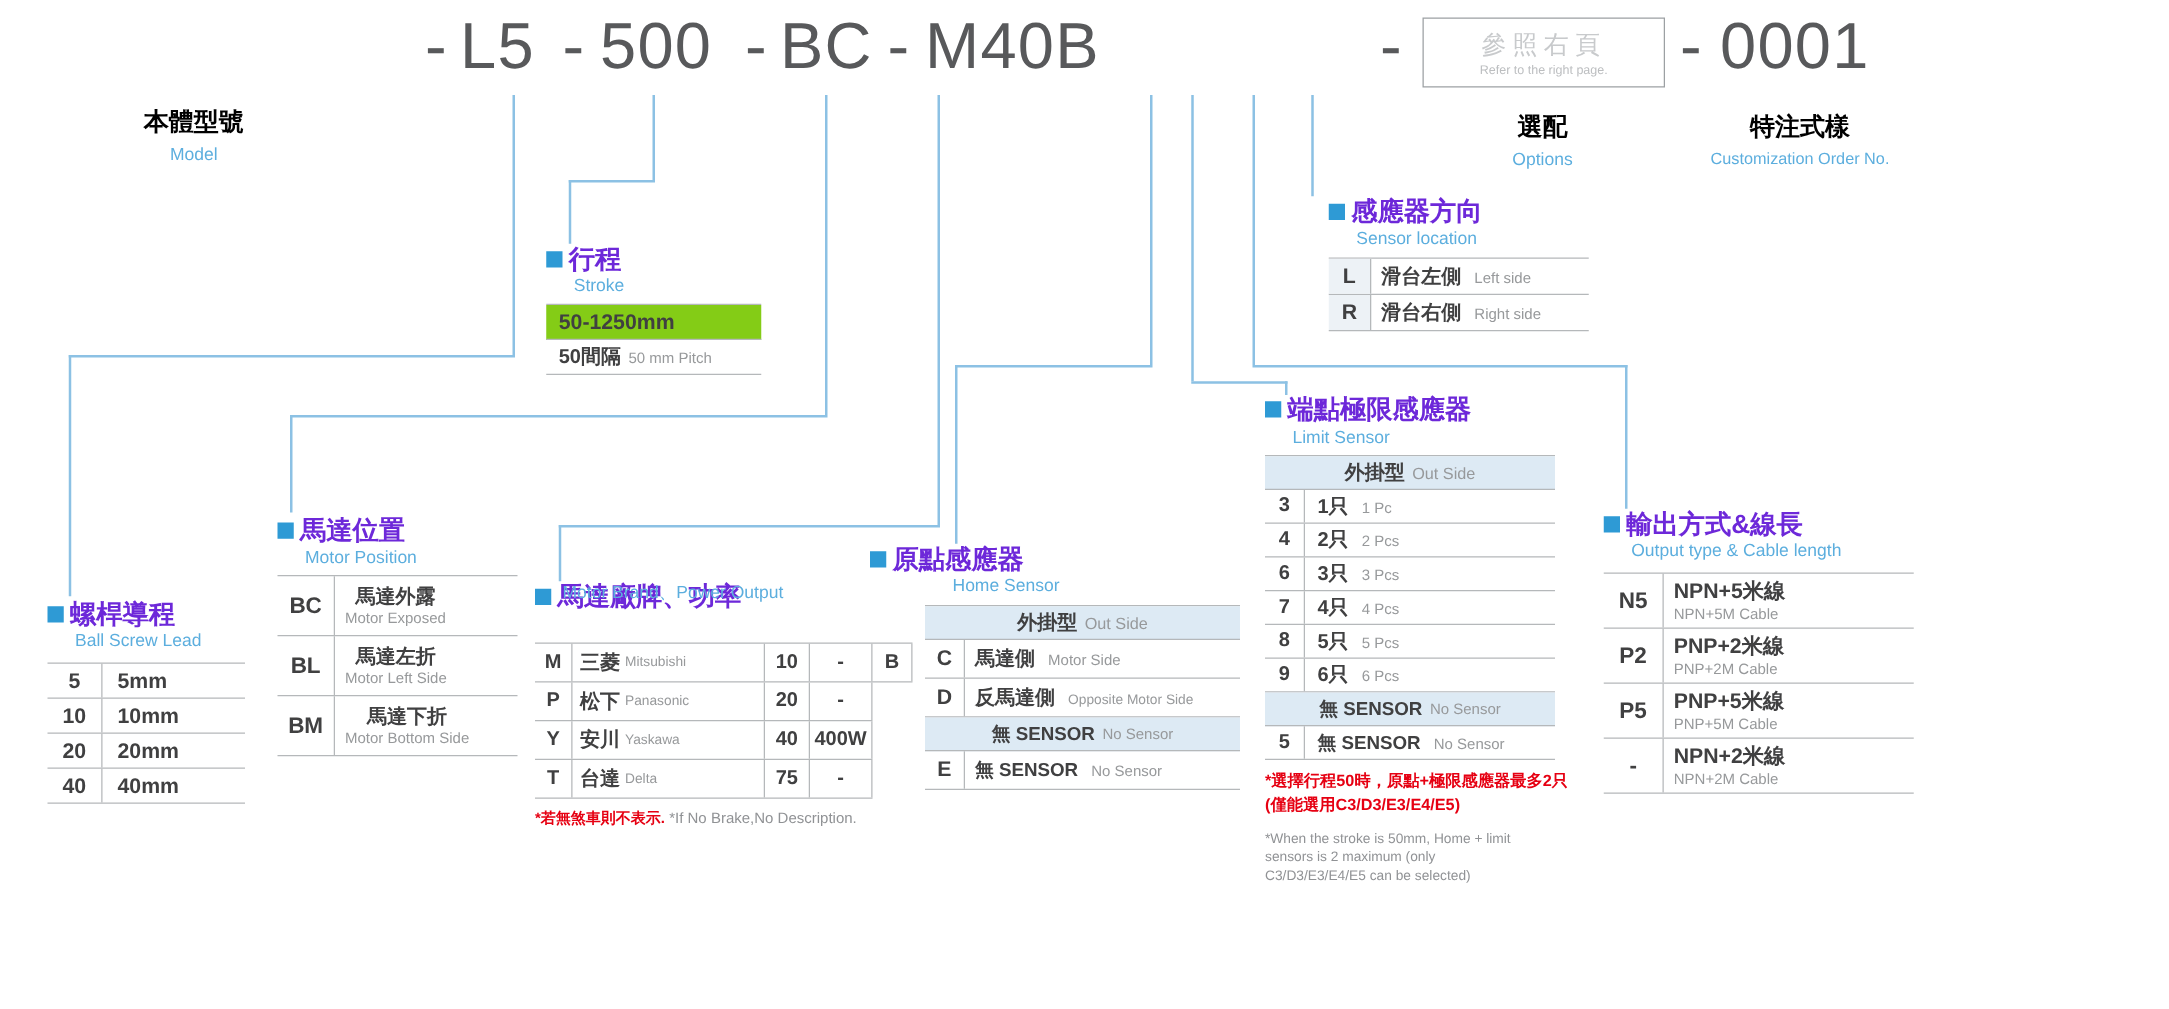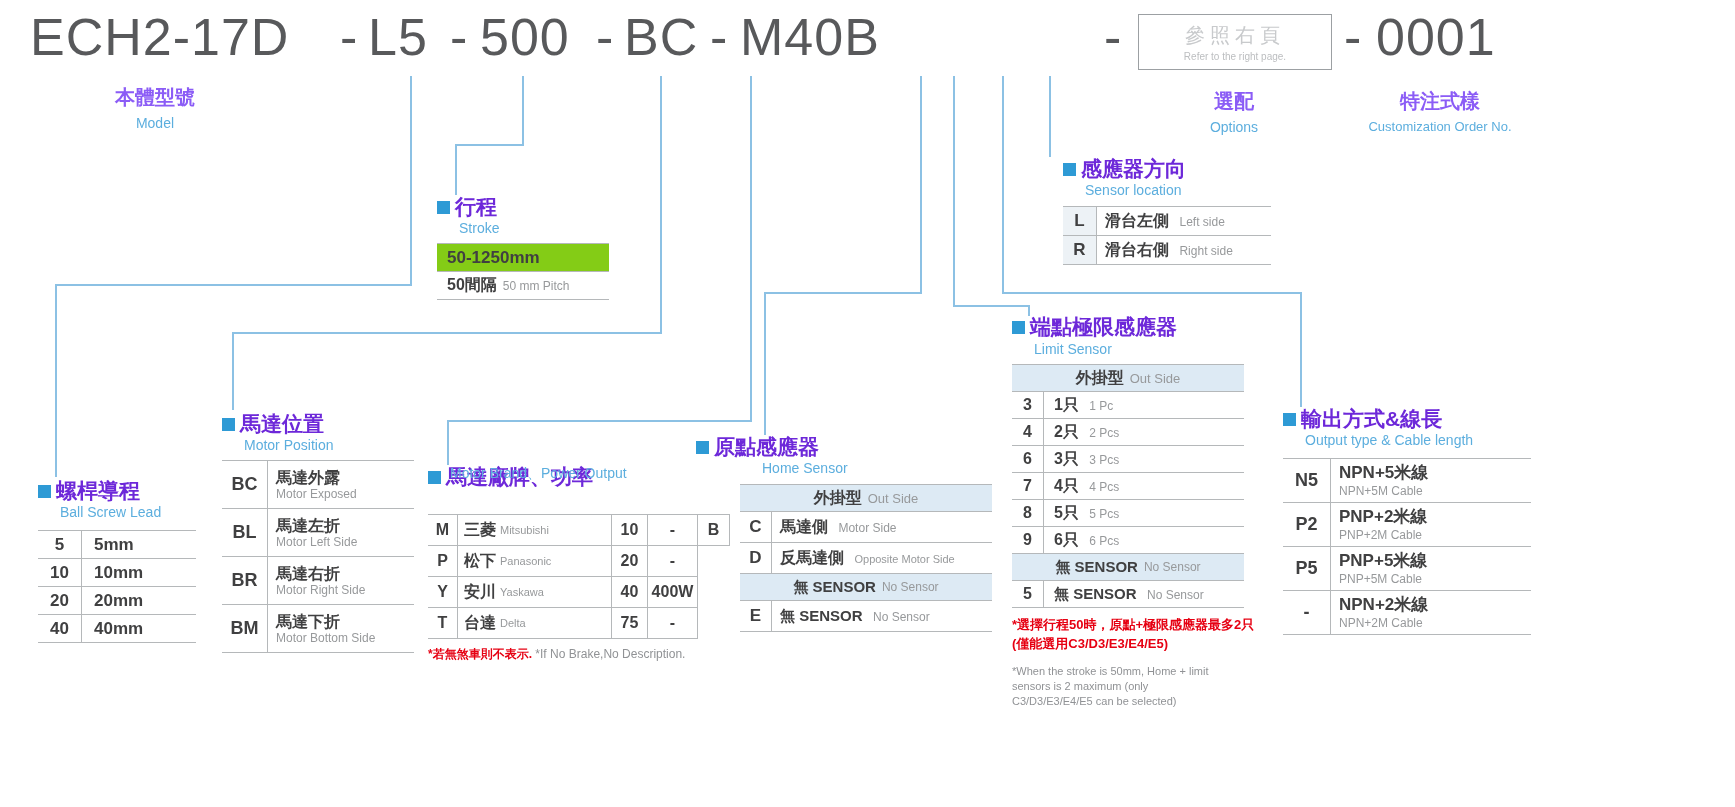--- a/index.html
+++ b/index.html
@@ -9,37 +9,37 @@
   
   .seg{position:absolute;top:8px;font-size:52px;color:#58595b;letter-spacing:1px;
        white-space:nowrap;line-height:1.15;}
   .opt-box{position:absolute;left:1138px;top:14px;width:192px;height:54px;border:1px solid #9ca0a3;
            display:flex;flex-direction:column;align-items:center;justify-content:center;}
   .opt-zh{color:#c8cacc;font-size:20px;letter-spacing:5px;white-space:nowrap;}
   .opt-en{color:#bcbec0;font-size:10px;margin-top:2px;white-space:nowrap;}
 
   
   .toplbl{position:absolute;display:flex;flex-direction:column;align-items:center;}
-  .lbl-zh{color:#8b5cf6;font-weight:bold;font-size:20px;white-space:nowrap;}
+  .lbl-zh{color:#000000;font-weight:bold;font-size:20px;white-space:nowrap;}
   .lbl-en{color:#5caede;font-size:14px;margin-top:4px;white-space:nowrap;}
 
   
   .line{position:absolute;background:#8cc1e4;}
 
   
   .sec-title{position:absolute;color:#6d28d9;font-weight:bold;font-size:21px;white-space:nowrap;}
   .sq{display:inline-block;width:13px;height:13px;background:#2e9ad5;margin-right:5px;}
   .sec-sub{position:absolute;color:#5caede;font-size:14px;white-space:nowrap;}
 
   
   .tbl{position:absolute;border-top:1px solid #b5b8ba;}
   .row{display:flex;align-items:center;border-bottom:1px solid #b5b8ba;box-sizing:border-box;}
   .cell-code{flex:0 0 auto;align-self:stretch;display:flex;align-items:center;justify-content:center;
              font-weight:bold;color:#404041;border-right:1px solid #b5b8ba;box-sizing:border-box;}
-  .zh{font-weight:bold;color:#404041;}
+  .zh{font-weight:bold;color:#404041;text-align:center;}
   .en{color:#97999b;font-weight:normal;}
   .inline .en{margin-left:6px;}
   .cell-2l{padding-left:8px;display:flex;flex-direction:column;justify-content:center;line-height:1.2;}
   .hdr{justify-content:center;background:#ddeaf4;}
   .hdr .en{margin-left:6px;}
   .bgrow{background:#84cc16;}
 
   .t-lead{left:38px;top:530px;width:158px;}
   .t-lead .row{height:28px;}
   .t-lead .cell-code{width:44px;font-size:17px;}
@@ -102,21 +102,20 @@
   .note-limit-red{position:absolute;left:1012px;top:616px;width:245px;color:#e60012;
                   font-weight:bold;font-size:13px;line-height:1.45;}
   .note-limit-gray{position:absolute;left:1012px;top:664px;width:212px;color:#909295;
                    font-size:11px;line-height:1.35;}
 </style>
 </head>
 <body>
 
 <div id="canvas">
 
-  <span class="seg" style="left:30px">ECH2-17D</span>
   <span class="seg" style="left:340px">-</span>
   <span class="seg" style="left:368px">L5</span>
   <span class="seg" style="left:450px">-</span>
   <span class="seg" style="left:480px">500</span>
   <span class="seg" style="left:596px">-</span>
   <span class="seg" style="left:624px">BC</span>
   <span class="seg" style="left:710px">-</span>
   <span class="seg" style="left:740px">M40B</span>
   <span class="seg" style="left:1104px">-</span>
   <div class="opt-box">
@@ -205,27 +204,20 @@
       </div>
     </div>
     <div class="row">
       <div class="cell-code">BL</div>
       <div class="cell-2l">
         <div class="zh">馬達左折</div>
         <div class="en">Motor Left Side</div>
       </div>
     </div>
     <div class="row">
-      <div class="cell-code">BR</div>
-      <div class="cell-2l">
-        <div class="zh">馬達右折</div>
-        <div class="en">Motor Right Side</div>
-      </div>
-    </div>
-    <div class="row">
       <div class="cell-code">BM</div>
       <div class="cell-2l">
         <div class="zh">馬達下折</div>
         <div class="en">Motor Bottom Side</div>
       </div>
     </div>
   </div>
 
   <div class="sec-title" style="left:437px;top:193px">
     <span class="sq"></span><span>行程</span>

